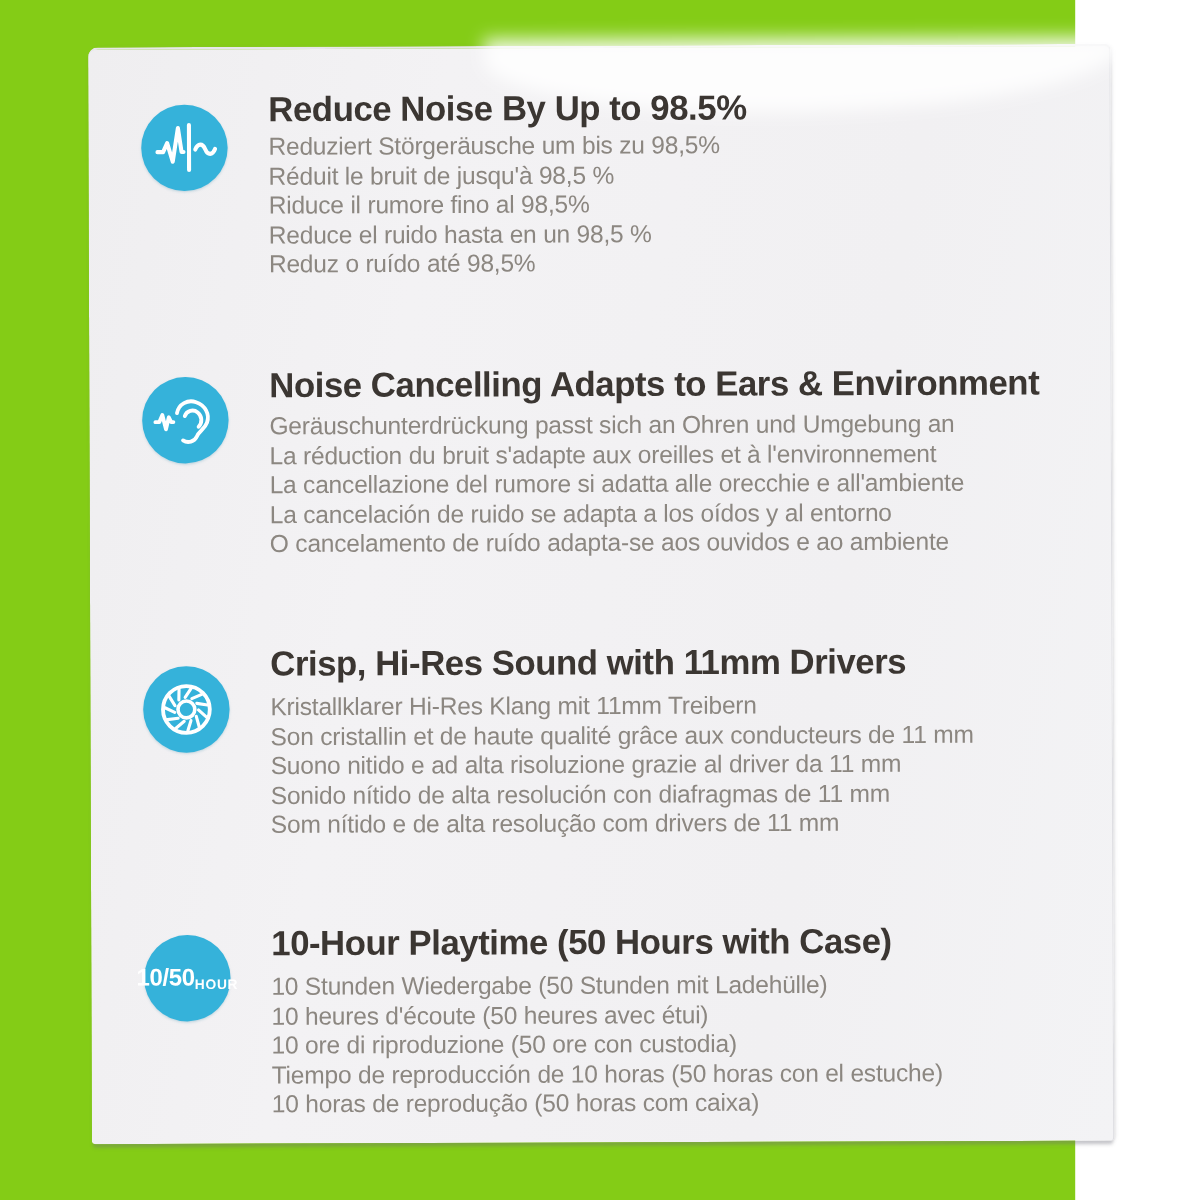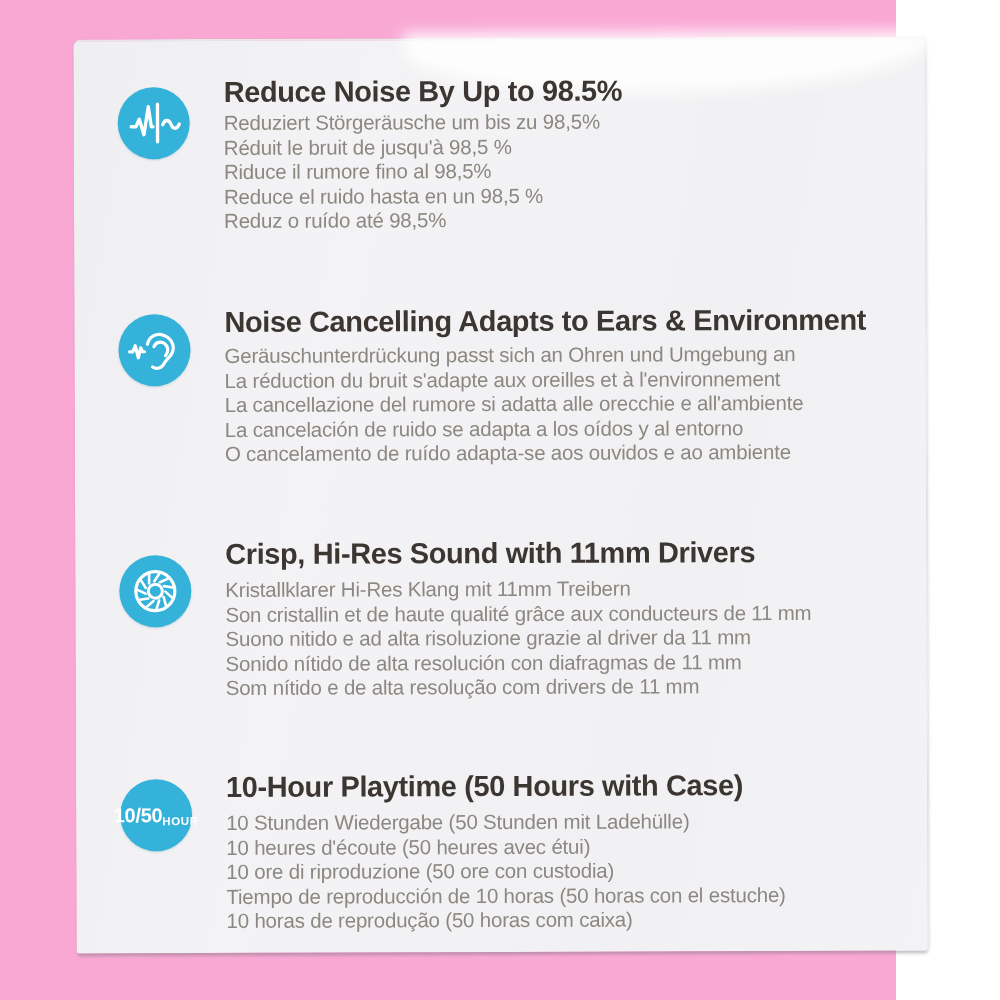--- a/index.html
+++ b/index.html
@@ -8,21 +8,21 @@
     width: 1000px;
     height: 1000px;
     background: #ffffff;
     font-family: "Liberation Sans", "DejaVu Sans", sans-serif;
     overflow: hidden;
   }
   .stage {
     position: relative;
     width: 896px;
     height: 1000px;
-    background: #f9a8d4;
+    background: #84cc16;
   }
   
   .panel {
     position: absolute;
     left: 75px;
     top: 38px;
     width: 851px;
     height: 912px;
     background: linear-gradient(100deg, #efeef0 0%, #f3f2f4 30%, #f1f0f2 70%, #f3f3f5 100%);
     border-radius: 8px 5px 3px 3px;

